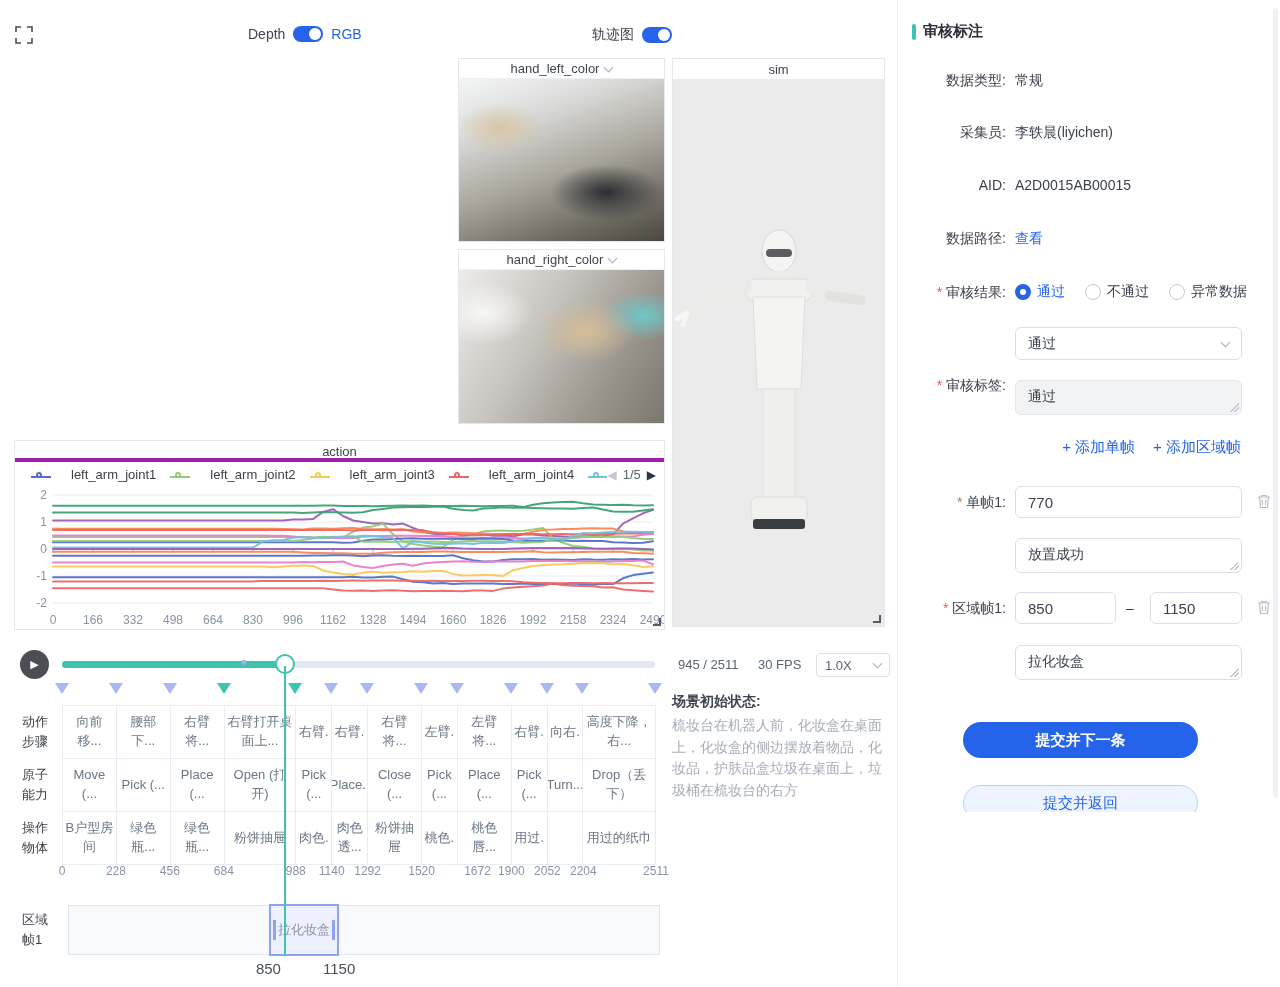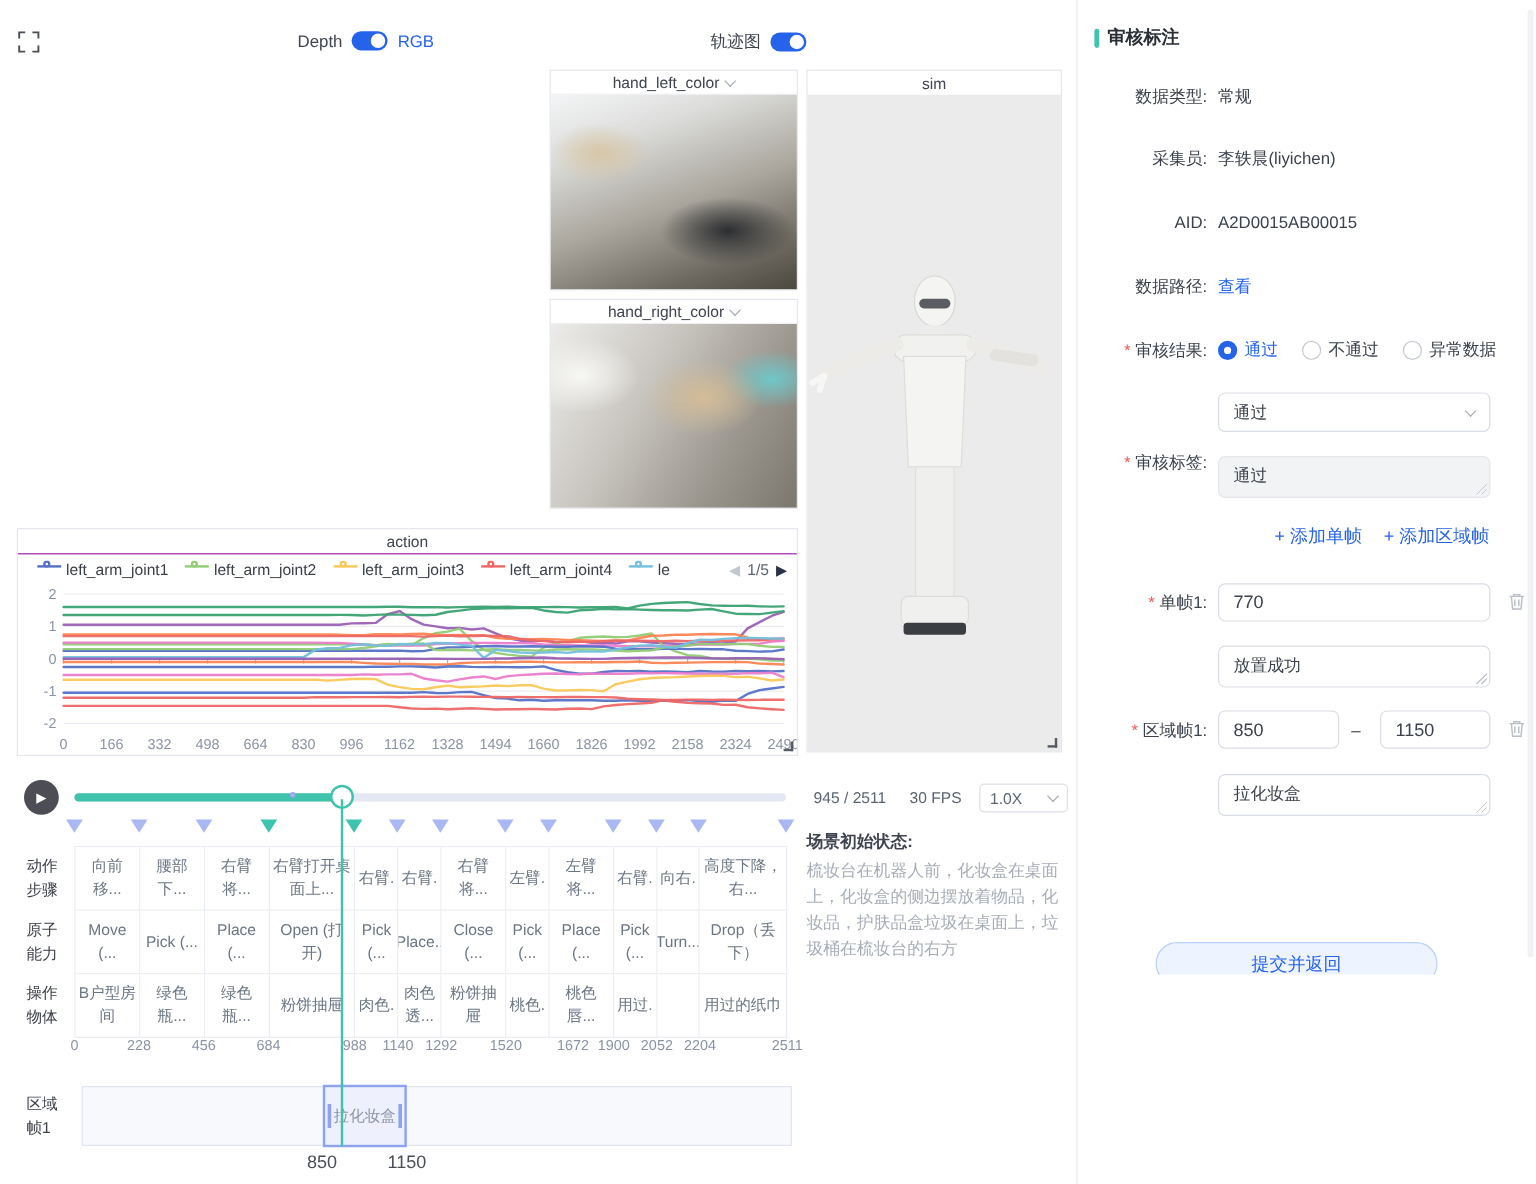--- a/index.html
+++ b/index.html
@@ -38,24 +38,24 @@
     radial-gradient(60px 35px at 90% 30%, #6fc7c9 0%, rgba(111,199,201,0) 70%),
     linear-gradient(120deg, #edecea 0%, #c8c5bf 38%, #9a958d 72%, #7b766e 100%); }
   .sim-body { height:547px; background:#ebebeb; position:relative; }
   .corner-handle { position:absolute; right:3px; bottom:3px; width:8px; height:8px;
     border-right:2px solid #565b63; border-bottom:2px solid #565b63; cursor:nwse-resize; }
 
   
   .chart-box { position:absolute; left:14px; top:440px; width:651px; height:190px;
     border:1px solid #e4e7ee; background:#fff; }
   .chart-title { height:21px; line-height:21px; text-align:center; font-size:13px; color:#3f4450;
-    border-bottom:1px solid #a21caf; }
+    border-bottom:4px solid #a21caf; }
   .legend-row { height:25px; display:flex; align-items:center; padding:0 8px 0 16px; }
   #legend-items { display:flex; align-items:center; gap:14px; flex:1; overflow:hidden; }
-  .legend-item { display:flex; align-items:flex-start; gap:4px; font-size:13px; color:#3a3f47; cursor:pointer; white-space:nowrap; }
+  .legend-item { display:flex; align-items:flex-end; gap:20px; font-size:13px; color:#3a3f47; cursor:pointer; white-space:nowrap; }
   .lg-marker { position:relative; width:20px; height:10px; }
   .lg-line { position:absolute; left:0; top:4px; width:20px; height:2px; background:currentColor; }
   .lg-ring { position:absolute; left:5px; top:0; width:6px; height:6px; border:2px solid currentColor;
     border-radius:50%; background:#fff; }
   .pager { display:flex; align-items:center; gap:6px; font-size:13px; color:#5a6472; }
   .pg-prev { color:#c3c7cf; cursor:pointer; font-size:12px; }
   .pg-next { color:#2b3446; cursor:pointer; font-size:12px; }
 
   
   .play-btn { position:absolute; left:20px; top:650px; width:29px; height:29px; border-radius:50%;
@@ -574,17 +574,18 @@
       <span class="dash" style="left:228px; top:600px;">–</span>
       <input class="num-input" style="left: 252px; top: 592px; width: 92px;" value="1150">
       <svg class="trash-btn" style="top:599px;" viewBox="0 0 16 16">
         <path d="M2 4h12 M5.5 4V2.5h5V4 M3.5 4l1 10.5h7l1-10.5 M6.3 6.5v5.5 M9.7 6.5v5.5" fill="none" stroke="#b9bec8" stroke-width="1.2"></path>
       </svg>
       <div class="note-area white" style="top:645px;">
         <span>拉化妆盒</span>
         <span class="resize-grip"></span>
       </div>
 
+      <div class="btn primary" style="top:722px;">提交并下一条</div>
       <div class="btn secondary" style="top:785px;">提交并返回</div>
     </div>
     <div class="panel-scrollbar"></div>
   </div>
 </div>
 
 </body></html>

